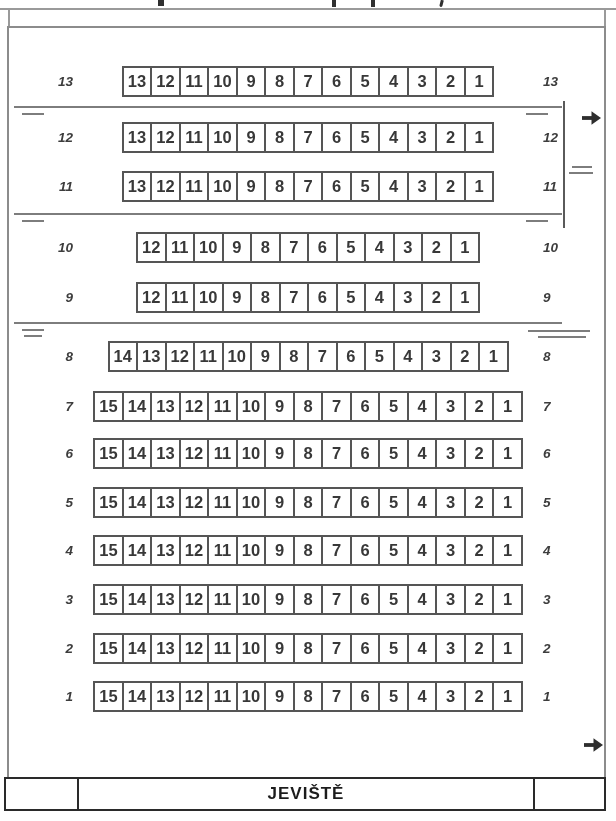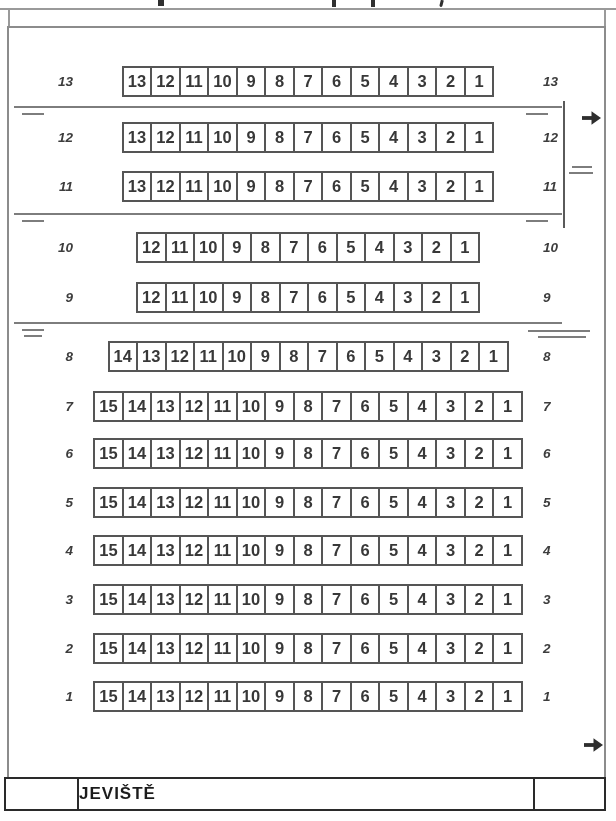--- a/index.html
+++ b/index.html
@@ -37,21 +37,21 @@
   
   .arrow{position:absolute;width:19px;height:14px;}
   
   .stage-strip{
     position:absolute;left:4px;top:777px;width:602px;height:34px;
     box-sizing:border-box;border:2px solid #2a2a2a;background:#fff;
     display:flex;
   }
   .stage-cell{box-sizing:border-box;height:100%;}
   .stage-cell.left{flex:0 0 73px;border-right:2px solid #2a2a2a;}
-  .stage-cell.mid{flex:1 1 auto;display:flex;align-items:center;}
+  .stage-cell.mid{flex:1 1 auto;display:flex;align-items:center;justify-content:center;}
   .stage-cell.right{flex:0 0 71px;border-left:2px solid #2a2a2a;}
   .stage-label{font-size:17px;font-weight:bold;letter-spacing:1px;color:#1c1c1c;}
 </style>
 </head>
 <body>
 
 <div class="canvas">
 
   <div class="frag" style="left:158px;width:6px;height:6px;"></div>
   <div class="frag" style="left:332px;width:4px;height:7px;"></div>

